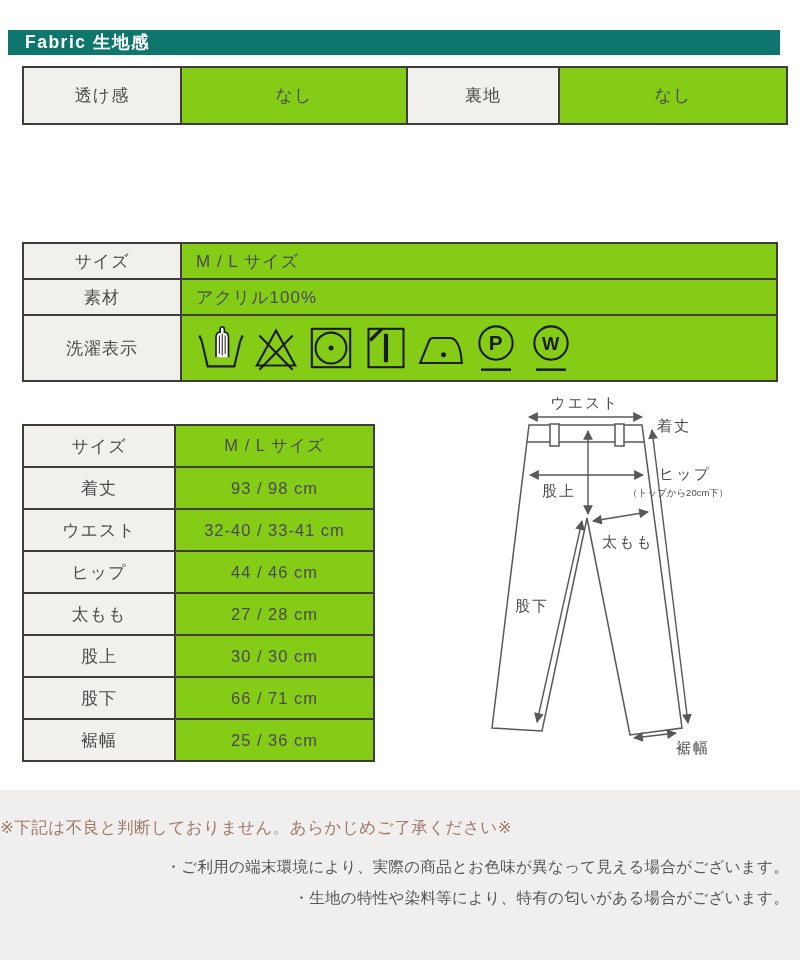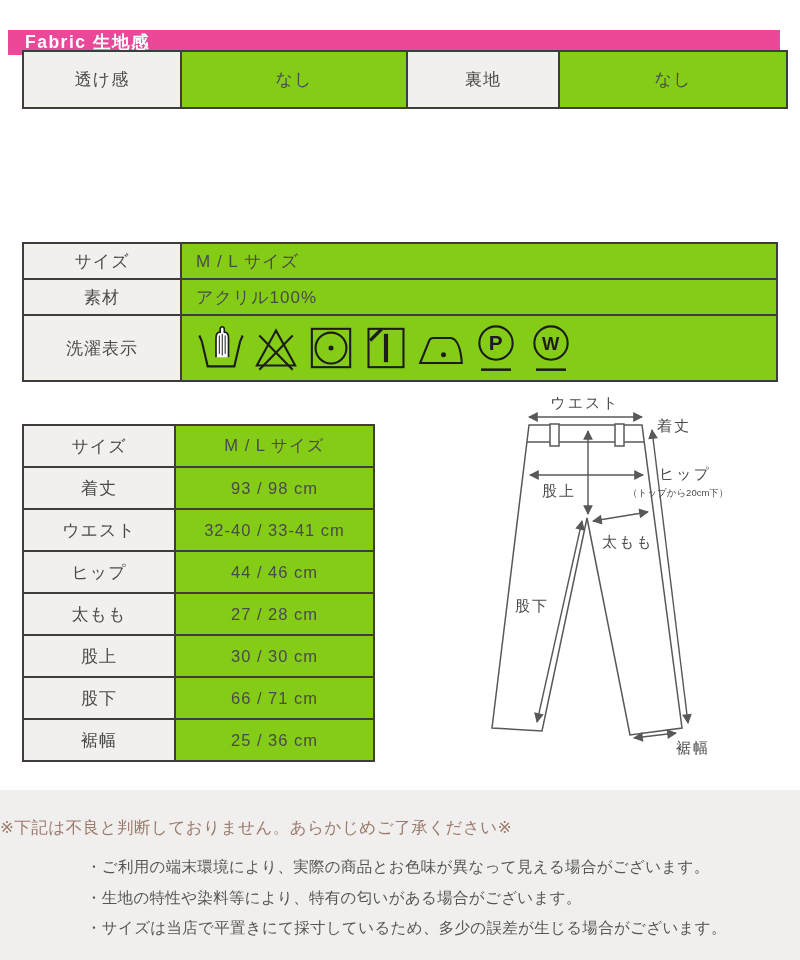--- a/index.html
+++ b/index.html
@@ -4,38 +4,38 @@
 <style>
   html,body{margin:0;padding:0;background:#ffffff;}
   .page{
     position:relative;width:800px;height:960px;background:#ffffff;
     font-family:"Liberation Sans","DejaVu Sans",sans-serif;
     color:#4a4a4a;overflow:hidden;
   }
   
   .section-bar{
     position:absolute;left:8px;width:772px;height:25px;
-    background:#ec4899;color:#ffffff;
+    background:#0f766e;color:#ffffff;
     font-size:17.5px;line-height:25px;letter-spacing:1.5px;
     padding-left:17px;box-sizing:border-box;font-weight:bold;
   }
   .bar-fabric{top:30px;}
   .bar-size{top:210px;}
 
   
   table{border-collapse:collapse;table-layout:fixed;}
   th,td{
     border:2px solid #3e3d3b;font-weight:normal;
     font-size:17px;letter-spacing:1px;color:#4a4a4a;
     overflow:hidden;white-space:nowrap;
   }
   th{background:#f2f0ec;text-align:center;}
   td{background:#84cc16;text-align:center;}
 
-  .fabric-table{position:absolute;left:22px;top:50px;width:756px;}
+  .fabric-table{position:absolute;left:22px;top:66px;width:756px;}
   .fabric-table tr{height:57px;}
   .fabric-table .c1{width:154px;}
   .fabric-table .c2{width:222px;}
   .fabric-table .c3{width:148px;}
   .fabric-table .c4{width:224px;}
 
   .size-table{position:absolute;left:22px;top:242px;width:756px;}
   .size-table .c1{width:154px;}
   .size-table tr.r-small{height:36px;}
   .size-table tr.r-care{height:66px;margin-left:28px;}
@@ -58,21 +58,21 @@
 
   
   .notes{
     position:absolute;left:0;top:790px;width:800px;height:170px;
     background:#f0efed;box-sizing:border-box;
   }
   .notes-heading{
     margin-top:27px;text-align:left;
     color:#9b7a6c;font-size:16.5px;letter-spacing:0.5px;
   }
-  .notes-list{margin:13px 0 0 0;padding:0 20px 0 86px;list-style:none;}
+  .notes-list{margin:13px 0 0 0;padding:0 11px 0 86px;list-style:none;text-align:right;}
   .notes-list li{
     font-size:15.5px;line-height:30.5px;color:#565656;letter-spacing:0.3px;
   }
 </style>
 </head>
 <body>
 
 <div class="page">
 
   <div class="section-bar bar-fabric">Fabric 生地感</div>
@@ -217,17 +217,16 @@
     <text x="172" y="159">太もも</text>
     <text x="85" y="223">股下</text>
     <text x="246" y="365">裾幅</text>
   </svg>
 
   <div class="notes">
     <div class="notes-heading">※下記は不良と判断しておりません。あらかじめご了承ください※</div>
     <ul class="notes-list">
       <li>・ご利用の端末環境により、実際の商品とお色味が異なって見える場合がございます。</li>
       <li>・生地の特性や染料等により、特有の匂いがある場合がございます。</li>
-      <li>・サイズは当店で平置きにて採寸しているため、多少の誤差が生じる場合がございます。</li>
     </ul>
   </div>
 
 </div>
 
 </body></html>

